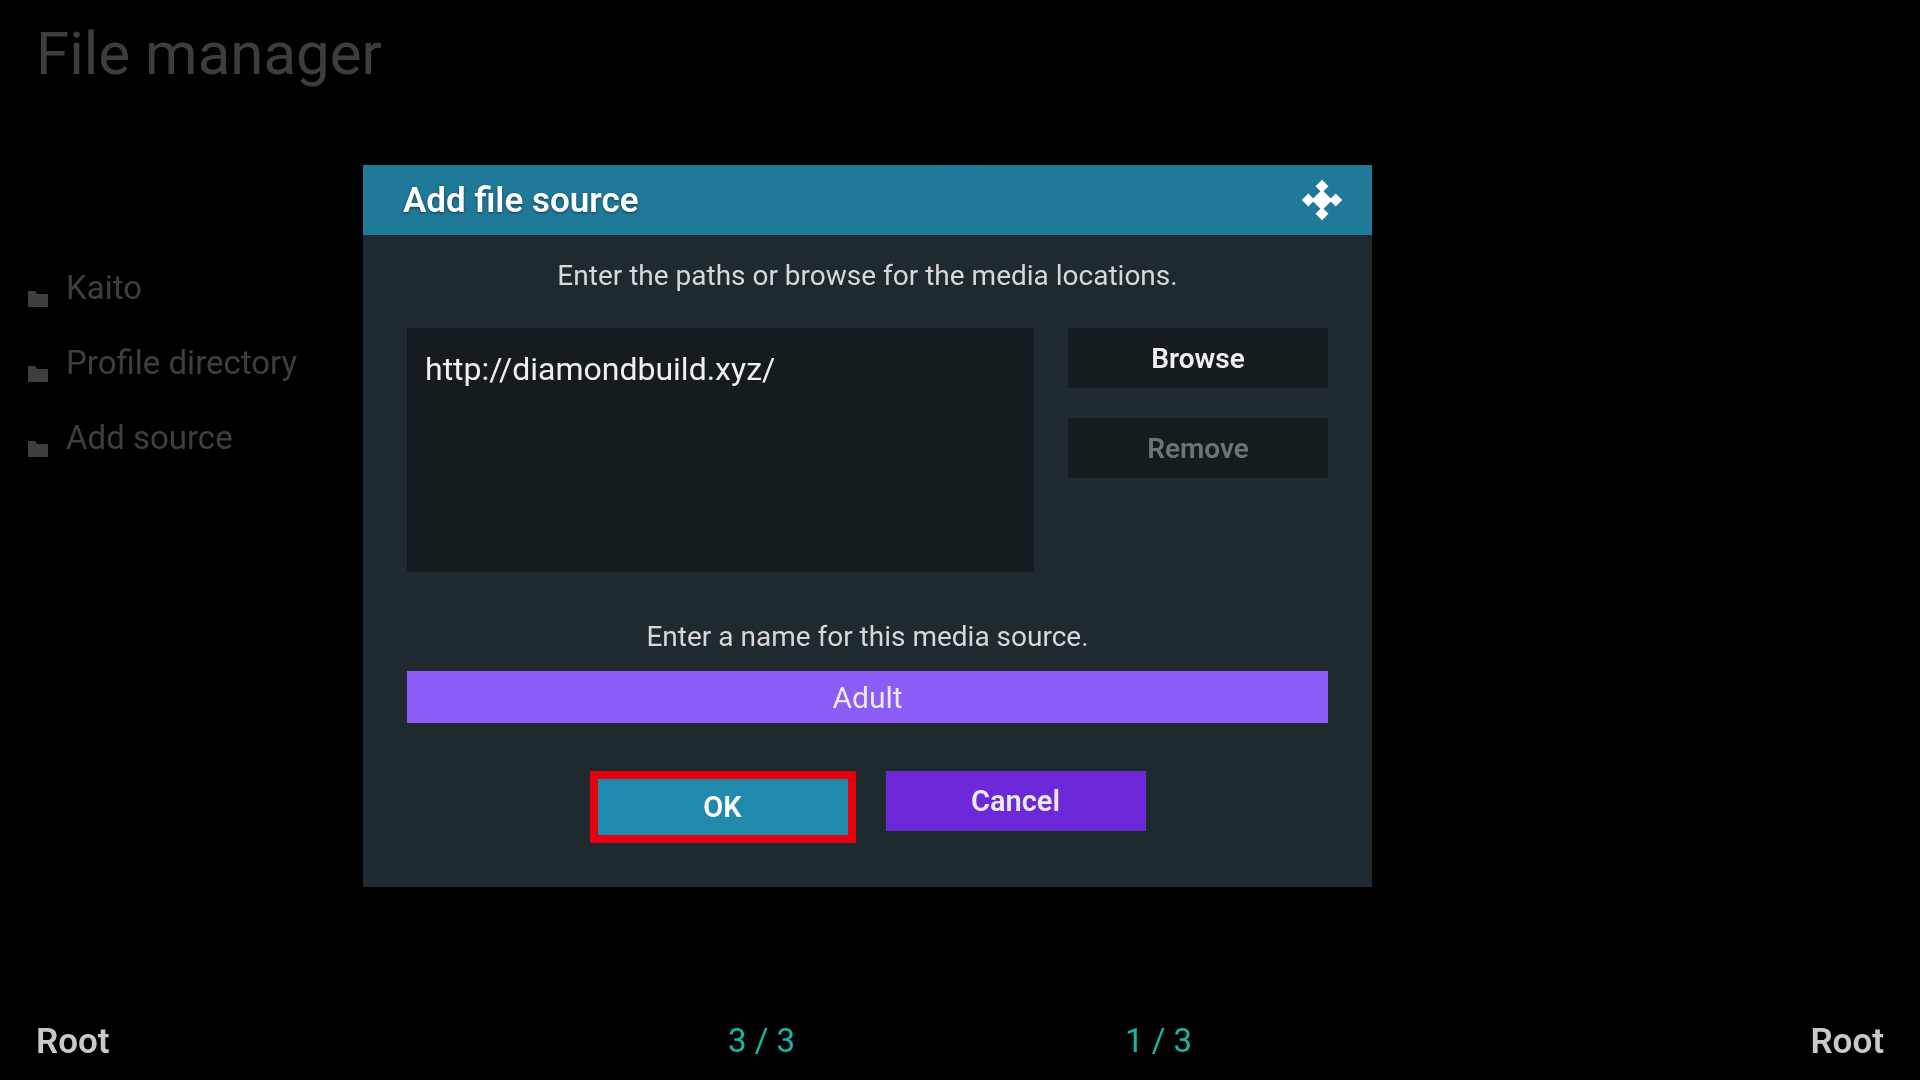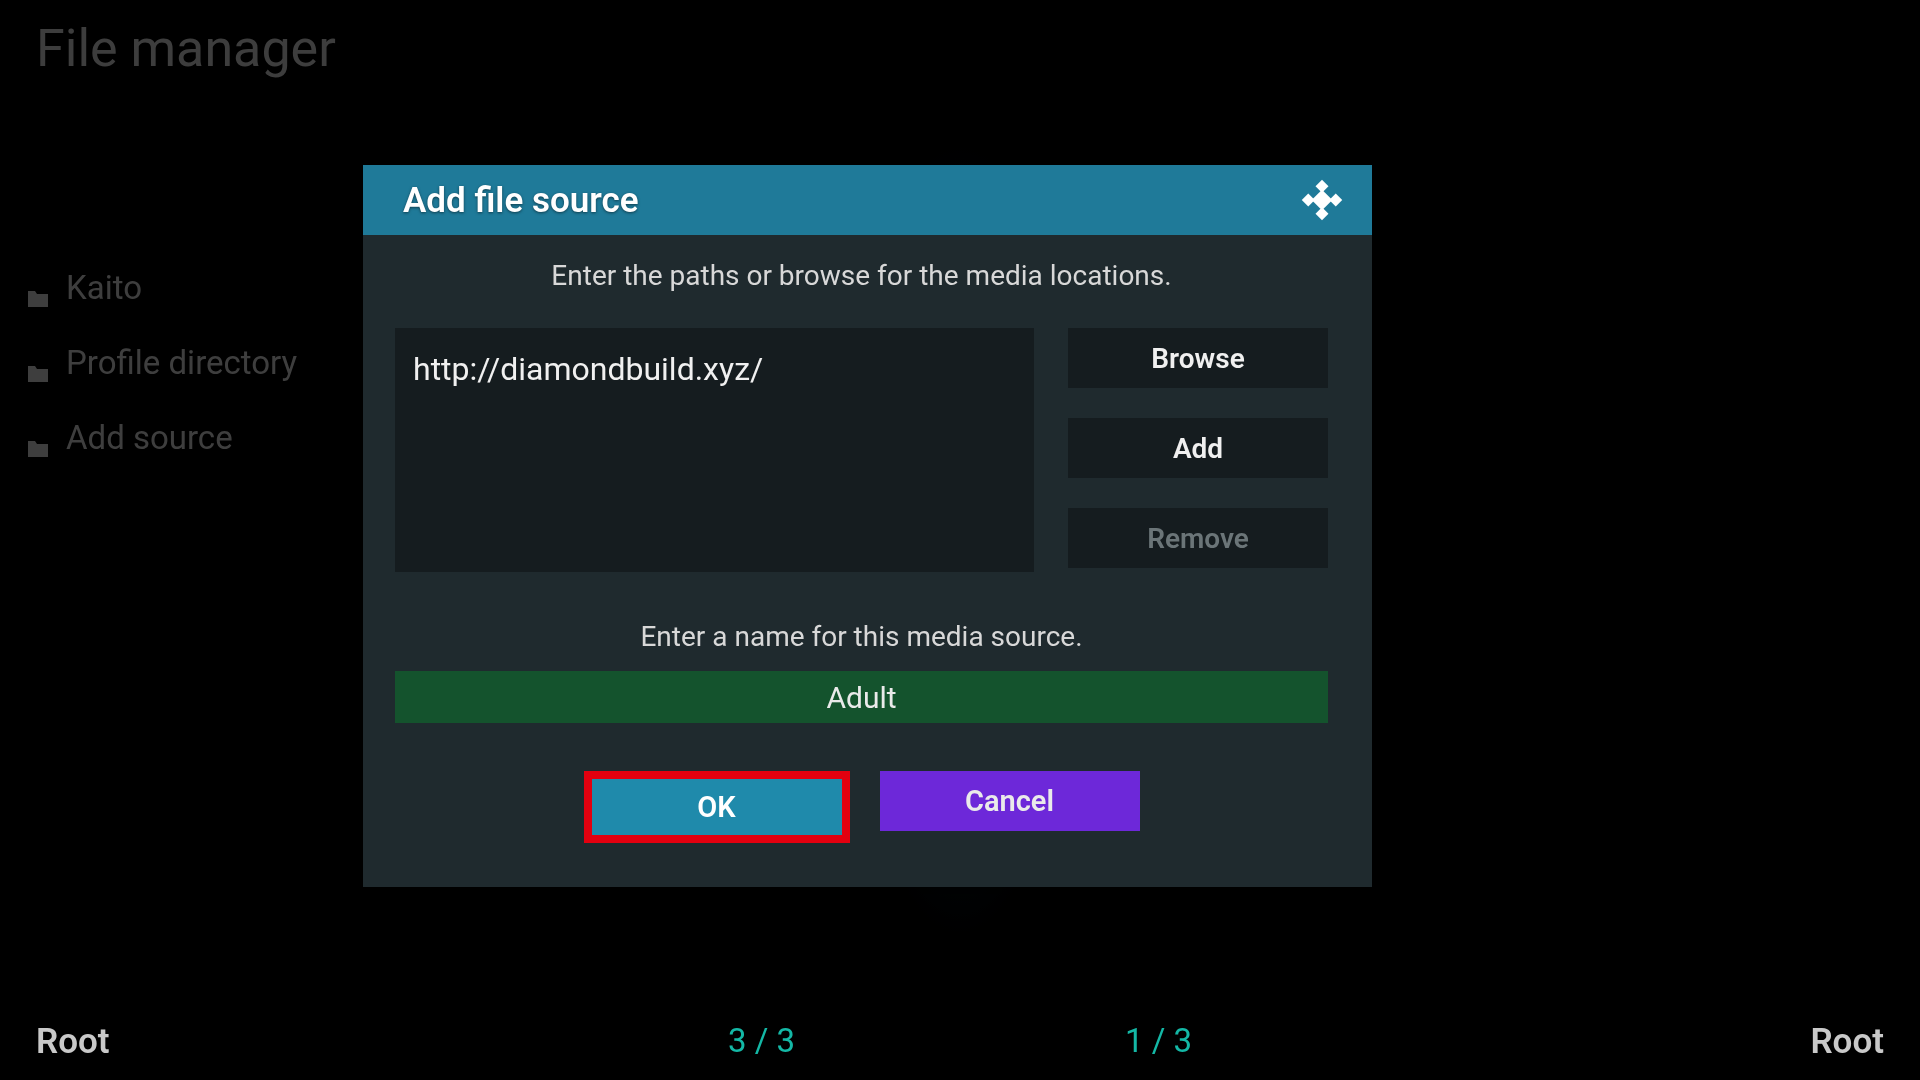--- a/index.html
+++ b/index.html
@@ -34,21 +34,21 @@
     position: absolute;
     top: 18px;
     left: 36px;
     right: 36px;
     display: flex;
     justify-content: space-between;
     align-items: center;
     color: #8a8a8a;
   }
   .page-title {
-    font-size: 52px;
+    font-size: 60px;
     font-weight: 400;
     color: #888;
   }
   .clock {
     font-size: 52px;
     font-weight: 300;
     color: #aaa;
     letter-spacing: 1px;
   }
 
@@ -113,21 +113,21 @@
     font-size: 35px;
     font-weight: 600;
     color: #fff;
     text-shadow: 0 1px 3px rgba(0,0,0,0.5);
   }
   .logo {
     width: 44px; height: 44px;
   }
 
   .dialog-body {
-    padding: 24px 44px 44px 32px;
+    padding: 24px 44px 44px 44px;
   }
 
   .instruction {
     text-align: center;
     font-size: 28px;
     color: #d8d8d8;
     margin-bottom: 36px;
   }
 
   .path-row {
@@ -168,21 +168,21 @@
   .name-instruction {
     text-align: center;
     font-size: 28px;
     color: #d8d8d8;
     margin-top: 48px;
     margin-bottom: 18px;
   }
   .name-input {
     width: 100%;
     height: 52px;
-    background: #14532d;
+    background: #8b5cf6;
     border: none;
     text-align: center;
     font-size: 30px;
     color: #eaeaea;
     outline: none;
   }
 
   .dialog-buttons {
     display: flex;
     justify-content: center;
@@ -269,21 +269,20 @@
 
   <div class="dialog-body">
     <div class="instruction">Enter the paths or browse for the media locations.</div>
 
     <div class="path-row">
       <div class="path-box">
         <input class="path-text" type="text" value="http://diamondbuild.xyz/" style="">
       </div>
       <div class="side-buttons">
         <button class="side-btn">Browse</button>
-        <button class="side-btn">Add</button>
         <button class="side-btn disabled">Remove</button>
       </div>
     </div>
 
     <div class="name-instruction">Enter a name for this media source.</div>
     <input class="name-input" type="text" value="Adult" style="">
 
     <div class="dialog-buttons">
       <span class="ok-wrap">
         <button class="dlg-btn dlg-ok">OK</button>

